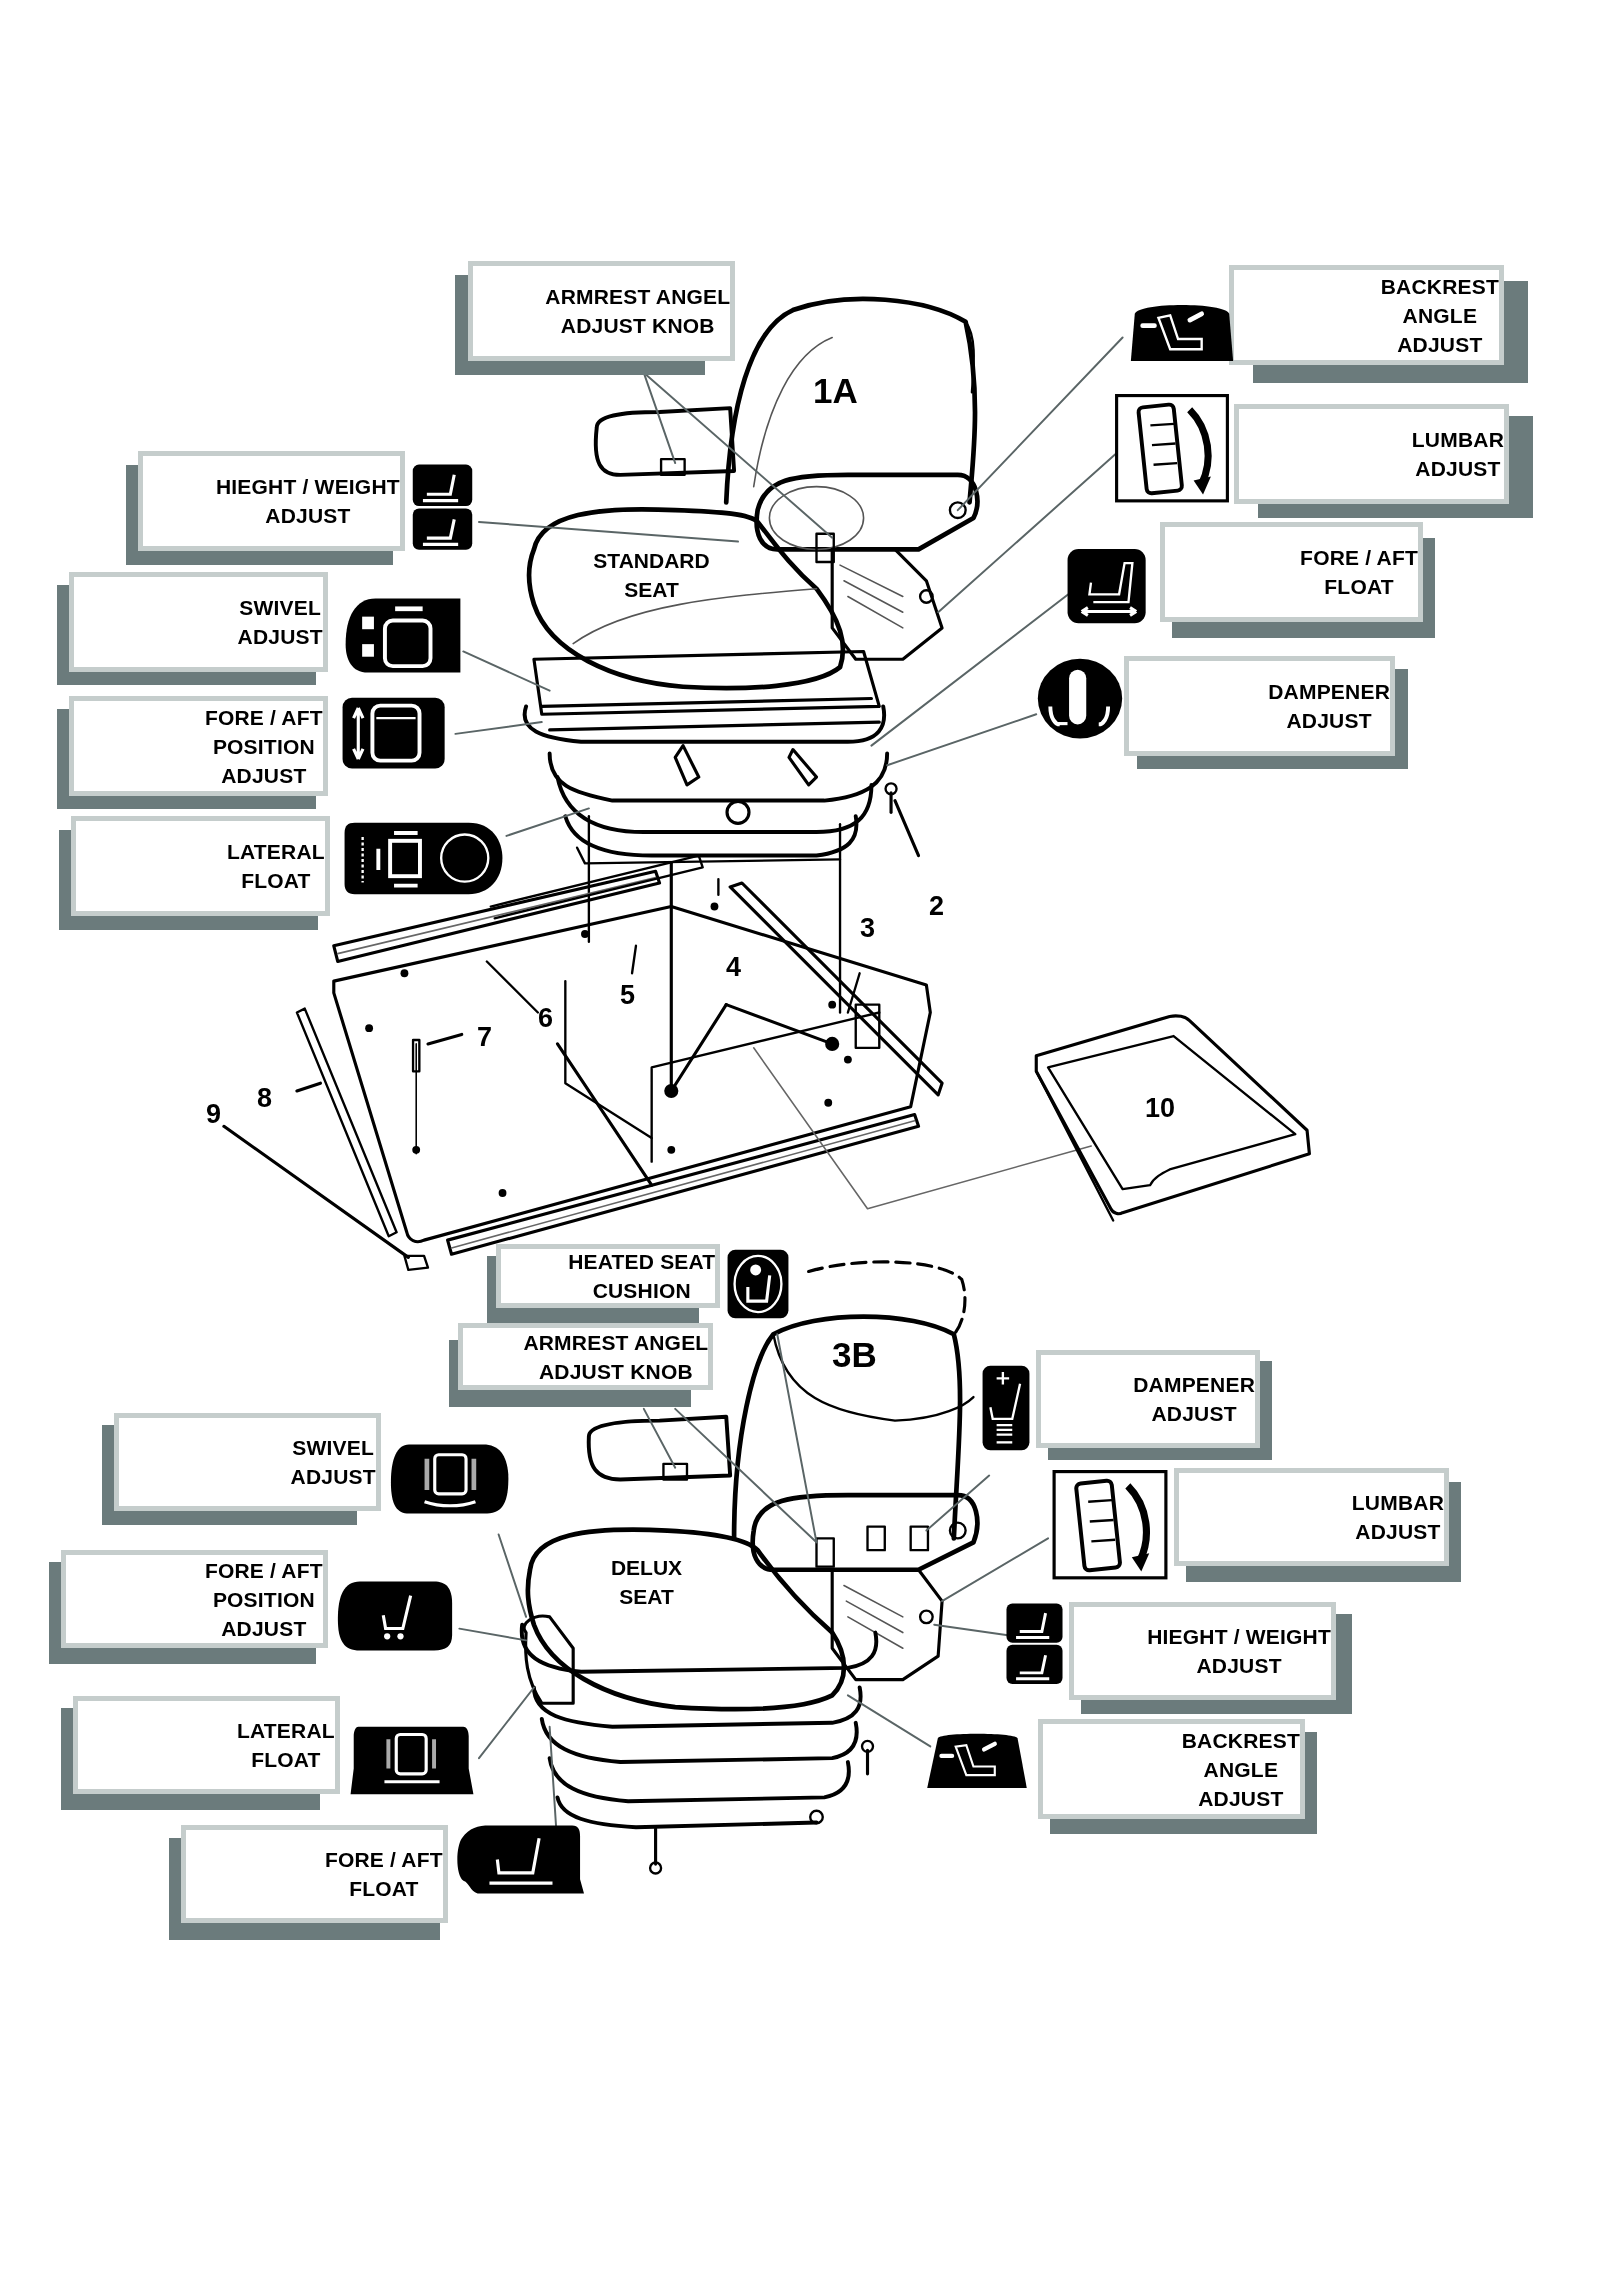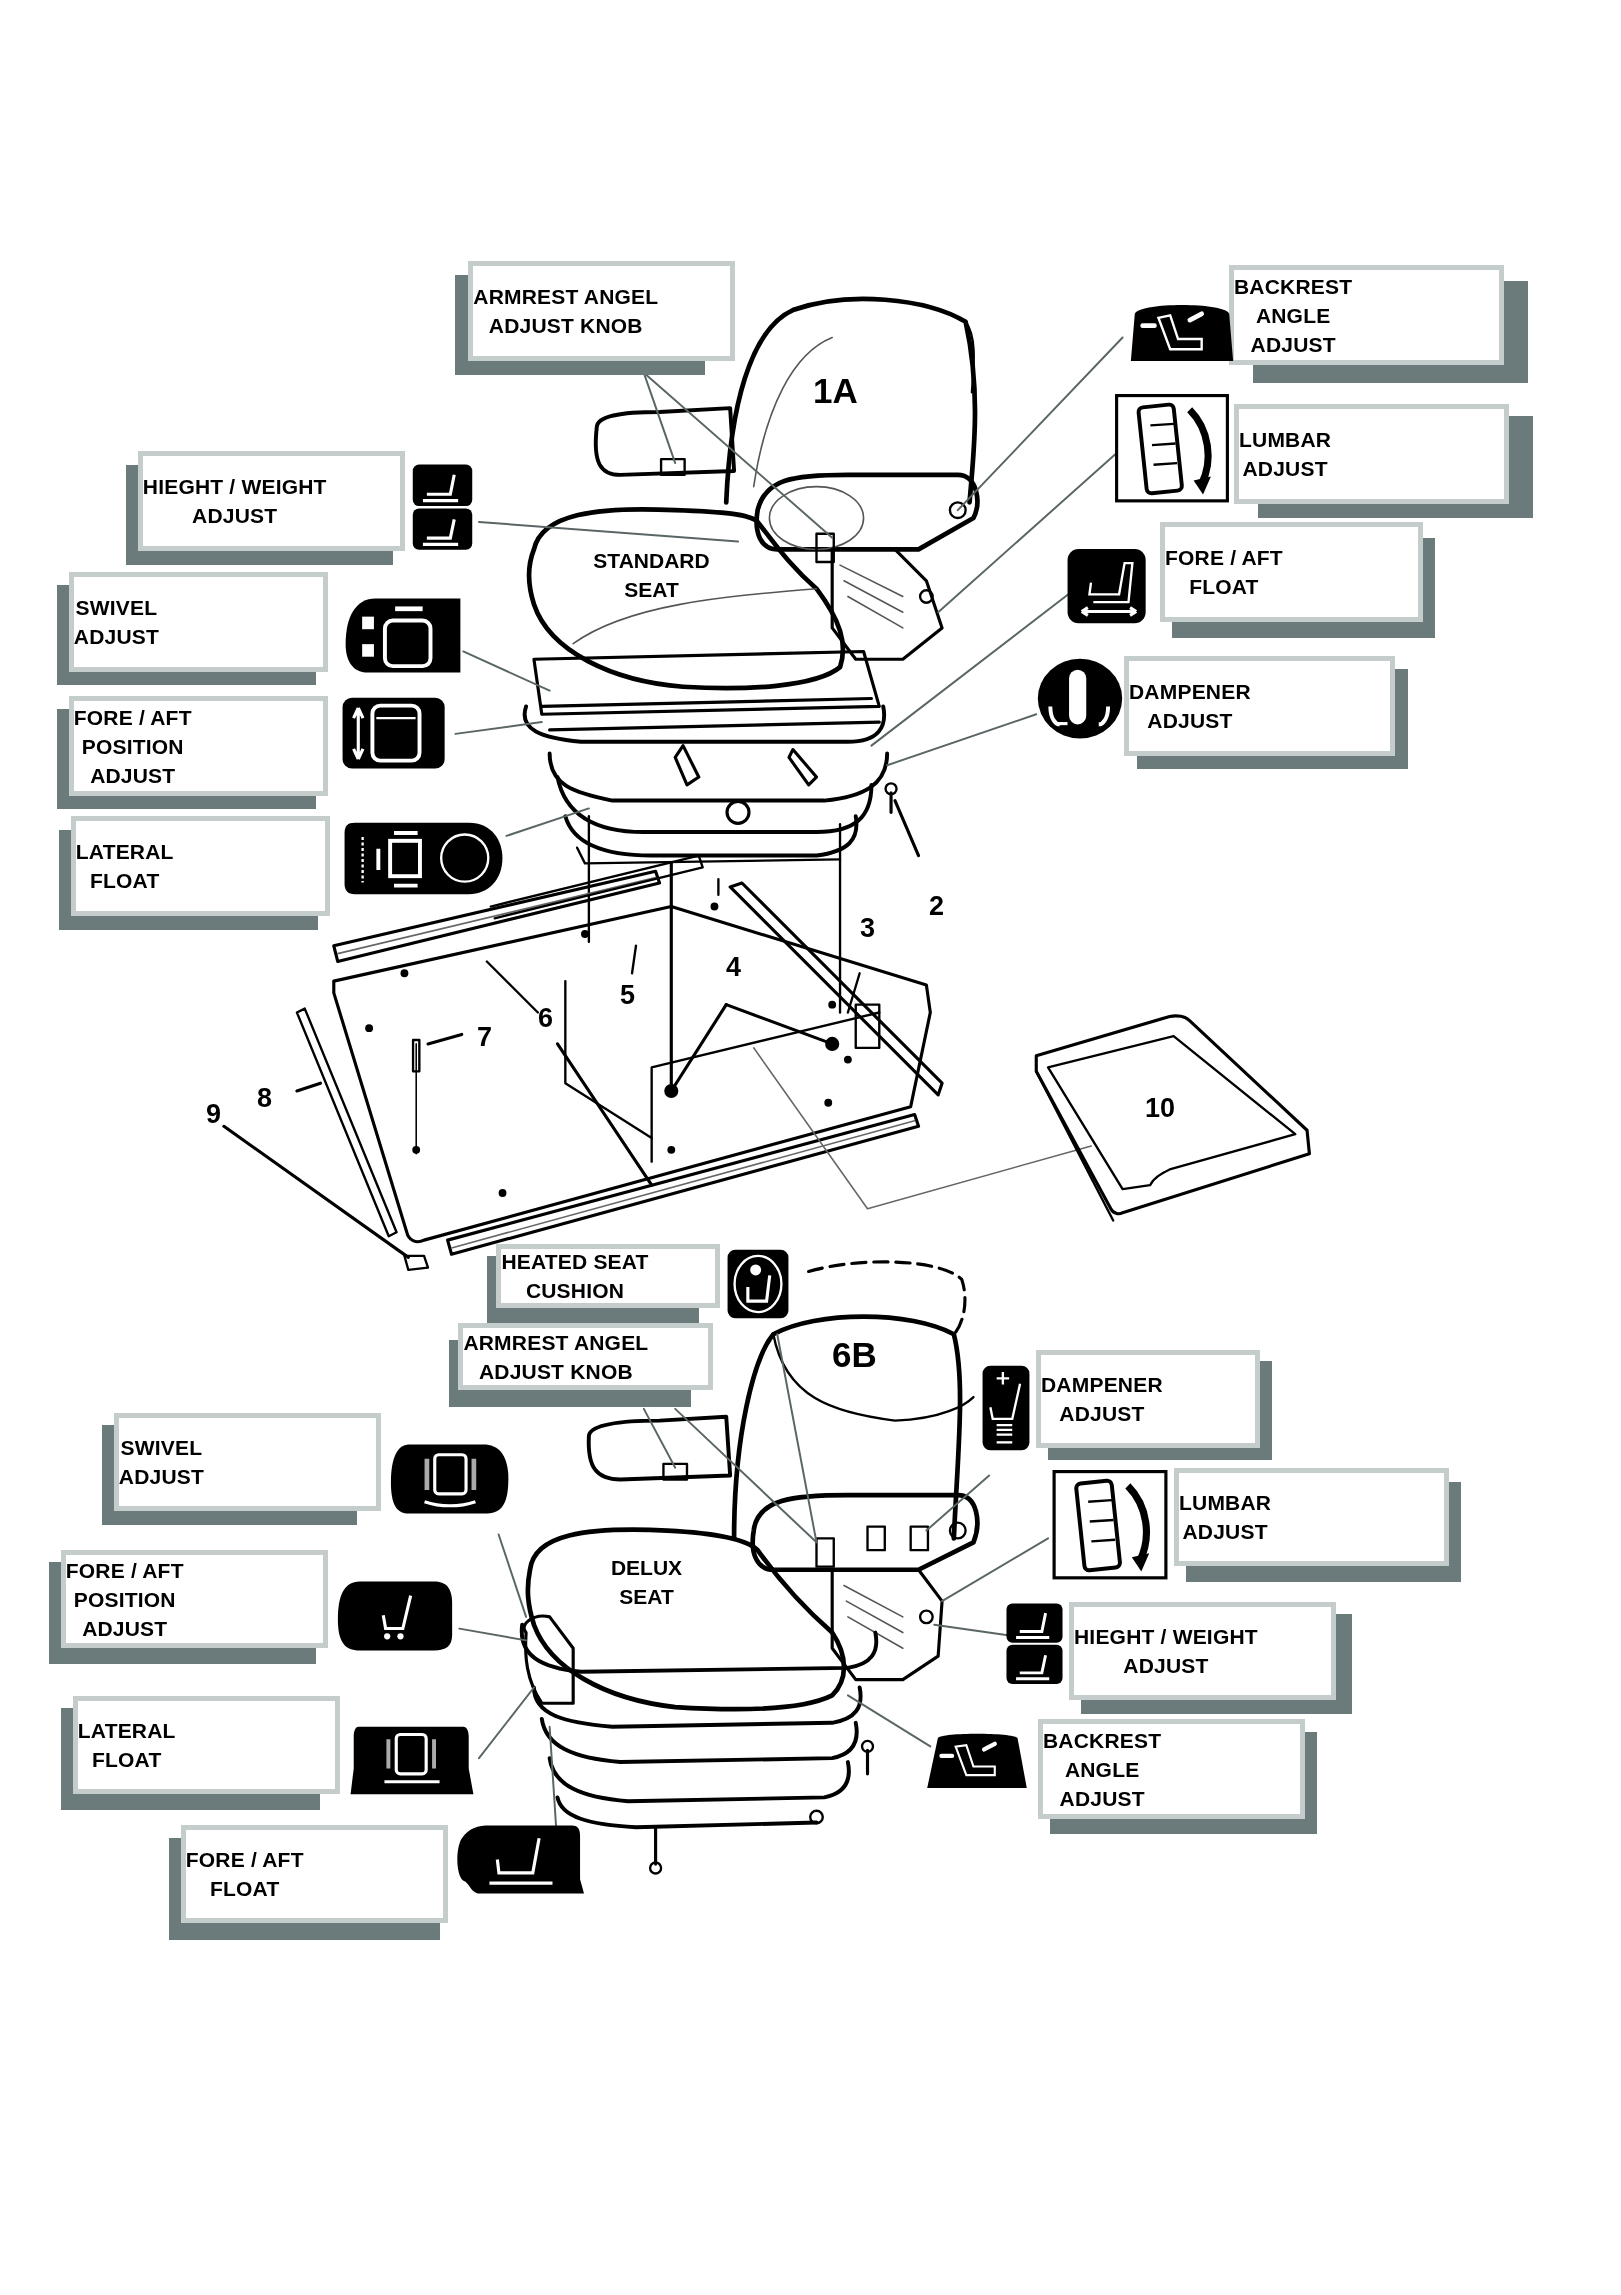--- a/index.html
+++ b/index.html
@@ -2,21 +2,21 @@
 <html style="font-size:12.6px"><head>
 <meta charset="utf-8">
 <style>
   html, body { margin: 0; padding: 0; background: #ffffff; }
   body { width: 1622px; height: 2295px; position: relative; overflow: hidden;
          font-family: "Liberation Sans", "DejaVu Sans", sans-serif; }
   #art { position: absolute; left: 0; top: 0; width: 1622px; height: 2295px; }
   .callout { position: absolute; }
   .callout .shadow { position: absolute; background: #6b7b7c; }
   .callout .box { position: absolute; background: #ffffff; border: 5.5px solid #c5cdcc;
-                  box-sizing: border-box; display: flex; align-items: center; justify-content: flex-start;
+                  box-sizing: border-box; display: flex; align-items: center; justify-content: flex-end;
                   text-align: center; }
   .callout .label { font-weight: bold; font-size: 21px; line-height: 29px; color: #000;
                     white-space: pre-line; letter-spacing: 0.2px; }
   .icon { position: absolute; }
   .num { position: absolute; font-weight: bold; font-size: 27px; color: #000; }
   .seat-title { position: absolute; font-weight: bold; font-size: 35px; color: #000; }
   .seat-name { position: absolute; font-weight: bold; font-size: 21px; line-height: 29px; color: #000;
                text-align: center; white-space: pre-line; }
 </style>
 </head>
@@ -186,21 +186,21 @@
       <path d="M585,2075 L670,2090"></path>
       <path d="M1295,2085 L1190,2070"></path>
       <path d="M610,2240 L680,2150"></path>
       <path d="M1185,2225 L1080,2160"></path>
       <path d="M710,2355 L700,2200"></path>
     </g>
   </g>
 </svg>
 
 <div class="seat-title" style="left:813px; top:371px;">1A</div>
-<div class="seat-title" style="left:832px; top:1335px;">6B</div>
+<div class="seat-title" style="left:832px; top:1335px;">3B</div>
 <div class="seat-name" style="left:581px; top:546px; width:141px;">STANDARD
 SEAT</div>
 <div class="seat-name" style="left:576px; top:1553px; width:141px;">DELUX
 SEAT</div>
 
 <div class="num" style="left:929px; top:891px;">2</div>
 <div class="num" style="left:860px; top:913px;">3</div>
 <div class="num" style="left:726px; top:952px;">4</div>
 <div class="num" style="left:620px; top:980px;">5</div>
 <div class="num" style="left:538px; top:1003px;">6</div>

